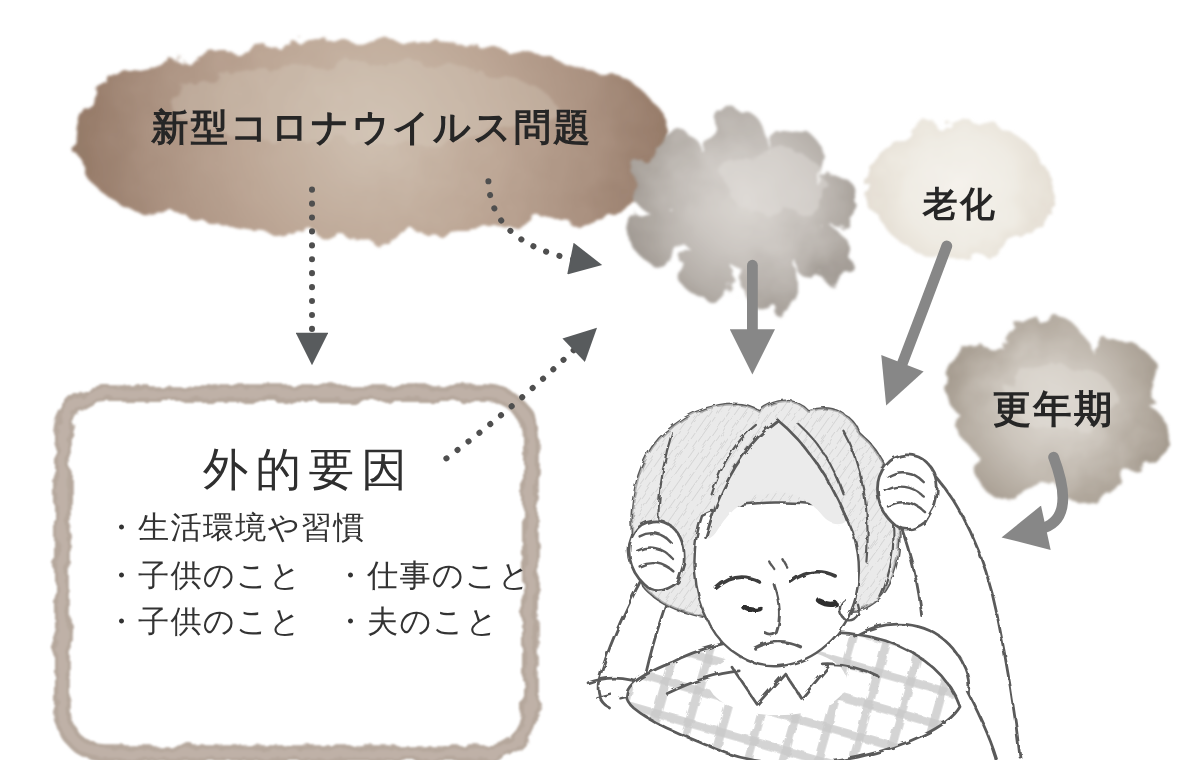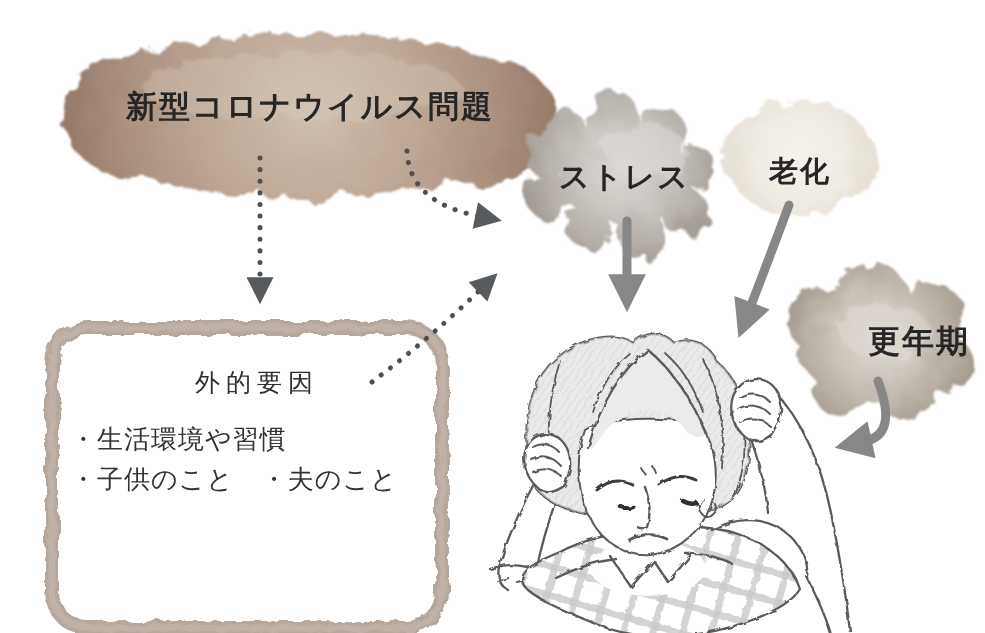--- a/index.html
+++ b/index.html
@@ -9,28 +9,28 @@
     margin-top:16px;
   }
   .art{position:absolute;left:0;top:0;}
   .lbl{
     position:absolute;text-align:center;font-weight:700;color:#262626;
     line-height:1.12;letter-spacing:2px;white-space:nowrap;
   }
   .lbl-covid{left:60px;top:74px;width:500px;font-size:31px;}
   .lbl-stress{left:532px;top:144px;width:185px;font-size:30px;}
   .lbl-aging{left:722px;top:139px;width:156px;font-size:29px;}
-  .lbl-meno{left:786px;top:308px;width:184px;font-size:32px;text-align:right;}
+  .lbl-meno{left:786px;top:308px;width:184px;font-size:32px;}
   .box-title{
     position:absolute;left:67px;top:350px;width:380px;text-align:center;
-    font-size:25px;letter-spacing:6px;color:#2f2f2f;font-weight:500;
+    font-size:38px;letter-spacing:6px;color:#2f2f2f;font-weight:500;
     font-family:"Liberation Serif","DejaVu Serif",serif;
   }
   .box-list{
-    position:absolute;left:70px;top:404px;margin:0;padding:0;list-style:none;
+    position:absolute;left:88px;top:404px;margin:0;padding:0;list-style:none;
     font-size:26px;line-height:39.5px;color:#333333;letter-spacing:1px;
     font-family:"Liberation Serif","DejaVu Serif",serif;
   }
 </style>
 </head>
 <body>
 
 <div class="stage">
 
 <svg class="art" width="985" height="633" viewBox="0 0 985 633">
@@ -198,23 +198,23 @@
     <path d="M 260,142 L 260,264" stroke="#4f4f4f" stroke-width="5" stroke-dasharray="0.1 11.5" marker-end="url(#mDot)"></path>
     <path d="M 407,135 Q 409,186 478,200" stroke="#4f4f4f" stroke-width="5" stroke-dasharray="0.1 11.5" marker-end="url(#mDot)"></path>
     <path d="M 372,366 Q 428,324 480,274" stroke="#4f4f4f" stroke-width="5" stroke-dasharray="0.1 11.5" marker-end="url(#mDot)"></path>
     <path d="M 627,205 L 627,264" stroke="#878787" stroke-width="9" marker-end="url(#mSolid)"></path>
     <path d="M 789,189 Q 770,240 750,292" stroke="#878787" stroke-width="9" marker-end="url(#mSolid)"></path>
     <path d="M 878,365 Q 898,418 866,425" stroke="#878787" stroke-width="9" marker-end="url(#mSolid)"></path>
   </g>
 </svg>
 
 <div class="lbl lbl-covid">新型コロナウイルス問題</div>
-<div class="lbl lbl-stress">ストレス</div>
 <div class="lbl lbl-aging">老化</div>
 <div class="lbl lbl-meno">更年期</div>
 
 <div class="box-title">外的要因</div>
 <ul class="box-list">
   <li>・生活環境や習慣</li>
+  <li>・子供のこと　・仕事のこと</li>
   <li>・子供のこと　・夫のこと</li>
 </ul>
 
 </div>
 
 </body></html>

